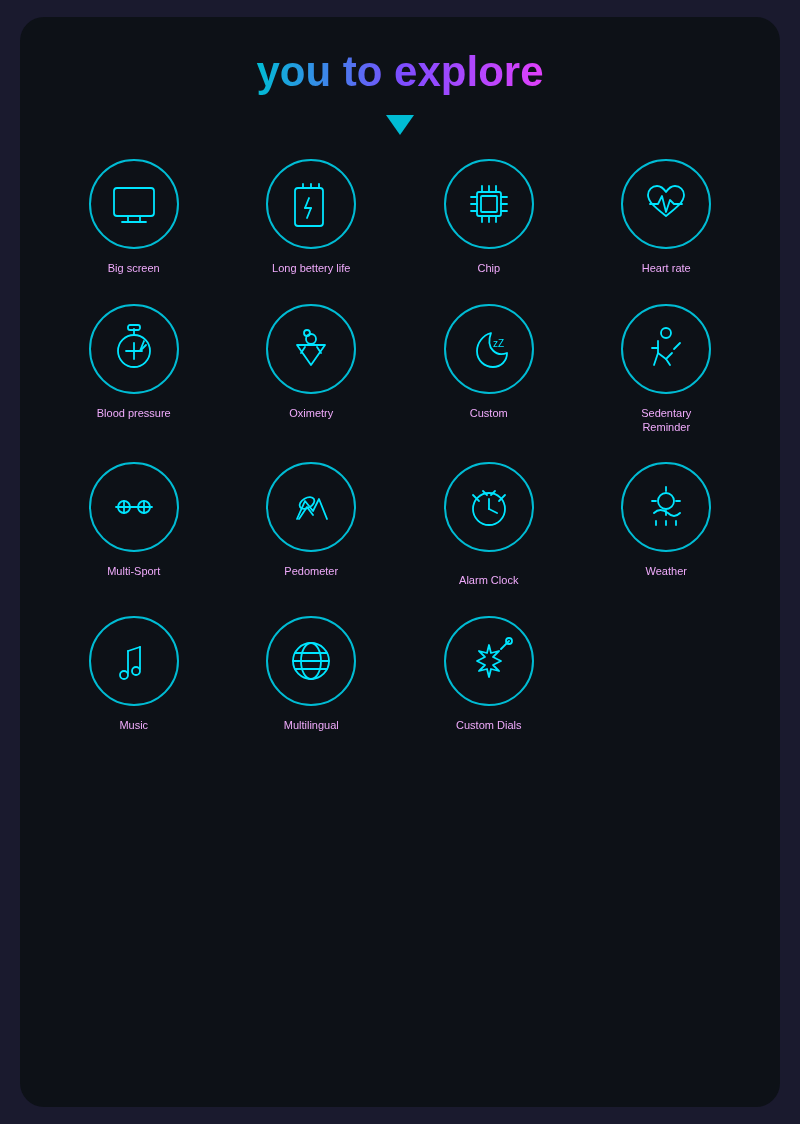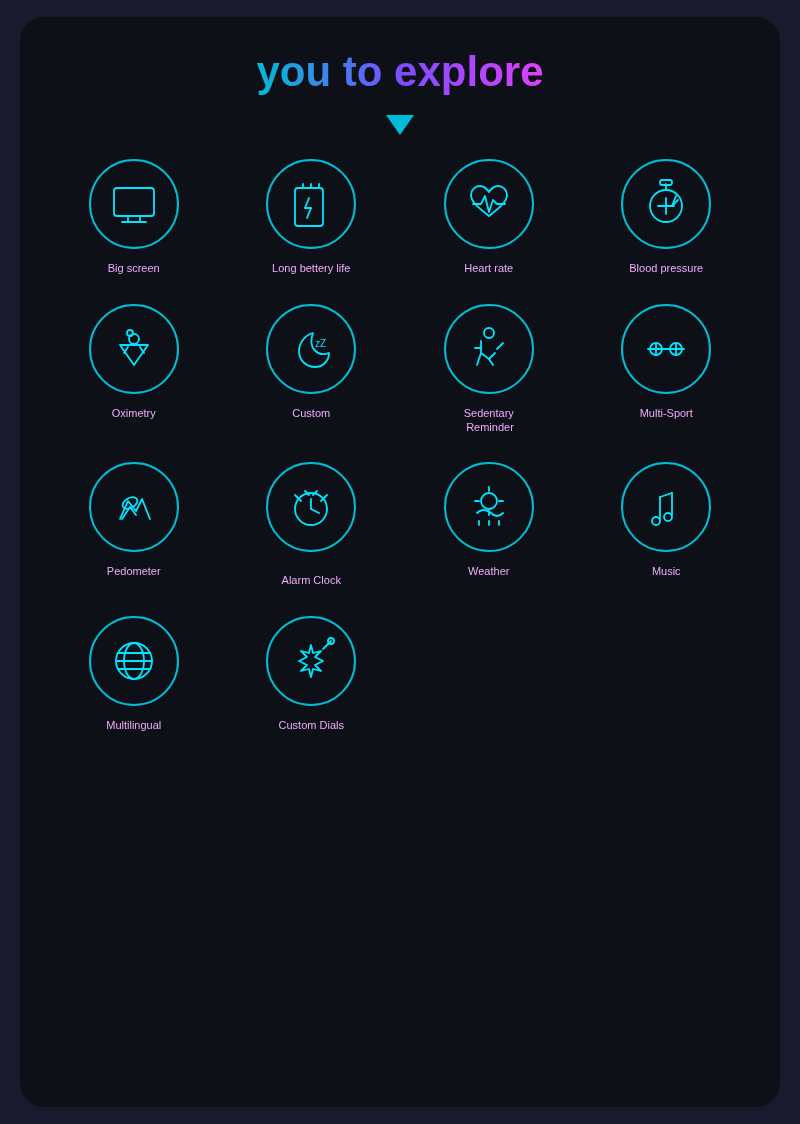--- a/index.html
+++ b/index.html
@@ -120,20 +120,41 @@
             <line x1="24" y1="20" x2="20" y2="30"></line>
             <line x1="20" y1="30" x2="26" y2="30"></line>
             <line x1="26" y1="30" x2="22" y2="40"></line>
           </svg>
         </div>
         <div class="feature-label" style="white-space: pre-line;">Long bettery life</div>
       </div>
       <div class="feature-item">
         <div class="icon-circle">
           <svg viewBox="0 0 52 52">
+            <rect x="14" y="14" width="24" height="24" rx="2"></rect>
+            <rect x="18" y="18" width="16" height="16" rx="1"></rect>
+            <line x1="19" y1="14" x2="19" y2="8"></line>
+            <line x1="26" y1="14" x2="26" y2="8"></line>
+            <line x1="33" y1="14" x2="33" y2="8"></line>
+            <line x1="19" y1="38" x2="19" y2="44"></line>
+            <line x1="26" y1="38" x2="26" y2="44"></line>
+            <line x1="33" y1="38" x2="33" y2="44"></line>
+            <line x1="14" y1="19" x2="8" y2="19"></line>
+            <line x1="14" y1="26" x2="8" y2="26"></line>
+            <line x1="14" y1="33" x2="8" y2="33"></line>
+            <line x1="38" y1="19" x2="44" y2="19"></line>
+            <line x1="38" y1="26" x2="44" y2="26"></line>
+            <line x1="38" y1="33" x2="44" y2="33"></line>
+          </svg>
+        </div>
+        <div class="feature-label" style="white-space: pre-line;">Chip</div>
+      </div>
+      <div class="feature-item">
+        <div class="icon-circle">
+          <svg viewBox="0 0 52 52">
             <path d="M26 38 C16 30 8 24 8 17 C8 12 12 8 17 8 C21 8 24 11 26 14 C28 11 31 8 35 8 C40 8 44 12 44 17 C44 24 36 30 26 38Z"></path>
             <polyline points="10,26 18,26 22,18 26,34 30,22 34,26 42,26"></polyline>
           </svg>
         </div>
         <div class="feature-label" style="white-space: pre-line;">Heart rate</div>
       </div>
       <div class="feature-item">
         <div class="icon-circle">
           <svg viewBox="0 0 52 52">
             <circle cx="26" cy="28" r="16"></circle>
@@ -172,21 +193,21 @@
         <div class="icon-circle">
           <svg viewBox="0 0 52 52">
             <circle cx="26" cy="10" r="5"></circle>
             <path d="M18 18 L18 30 L14 42"></path>
             <path d="M18 30 L26 36 L32 30"></path>
             <path d="M26 36 L30 42"></path>
             <line x1="12" y1="25" x2="18" y2="25"></line>
             <line x1="34" y1="26" x2="40" y2="20"></line>
           </svg>
         </div>
-        <div class="feature-label" style="white-space: pre-line; text-align: right;">Sedentary
+        <div class="feature-label" style="white-space: pre-line;">Sedentary
 Reminder</div>
       </div>
       <div class="feature-item">
         <div class="icon-circle">
           <svg viewBox="0 0 52 52">
             <line x1="8" y1="26" x2="44" y2="26"></line>
             <circle cx="16" cy="26" r="6"></circle>
             <circle cx="36" cy="26" r="6"></circle>
             <line x1="16" y1="20" x2="16" y2="32"></line>
             <line x1="36" y1="20" x2="36" y2="32"></line>

